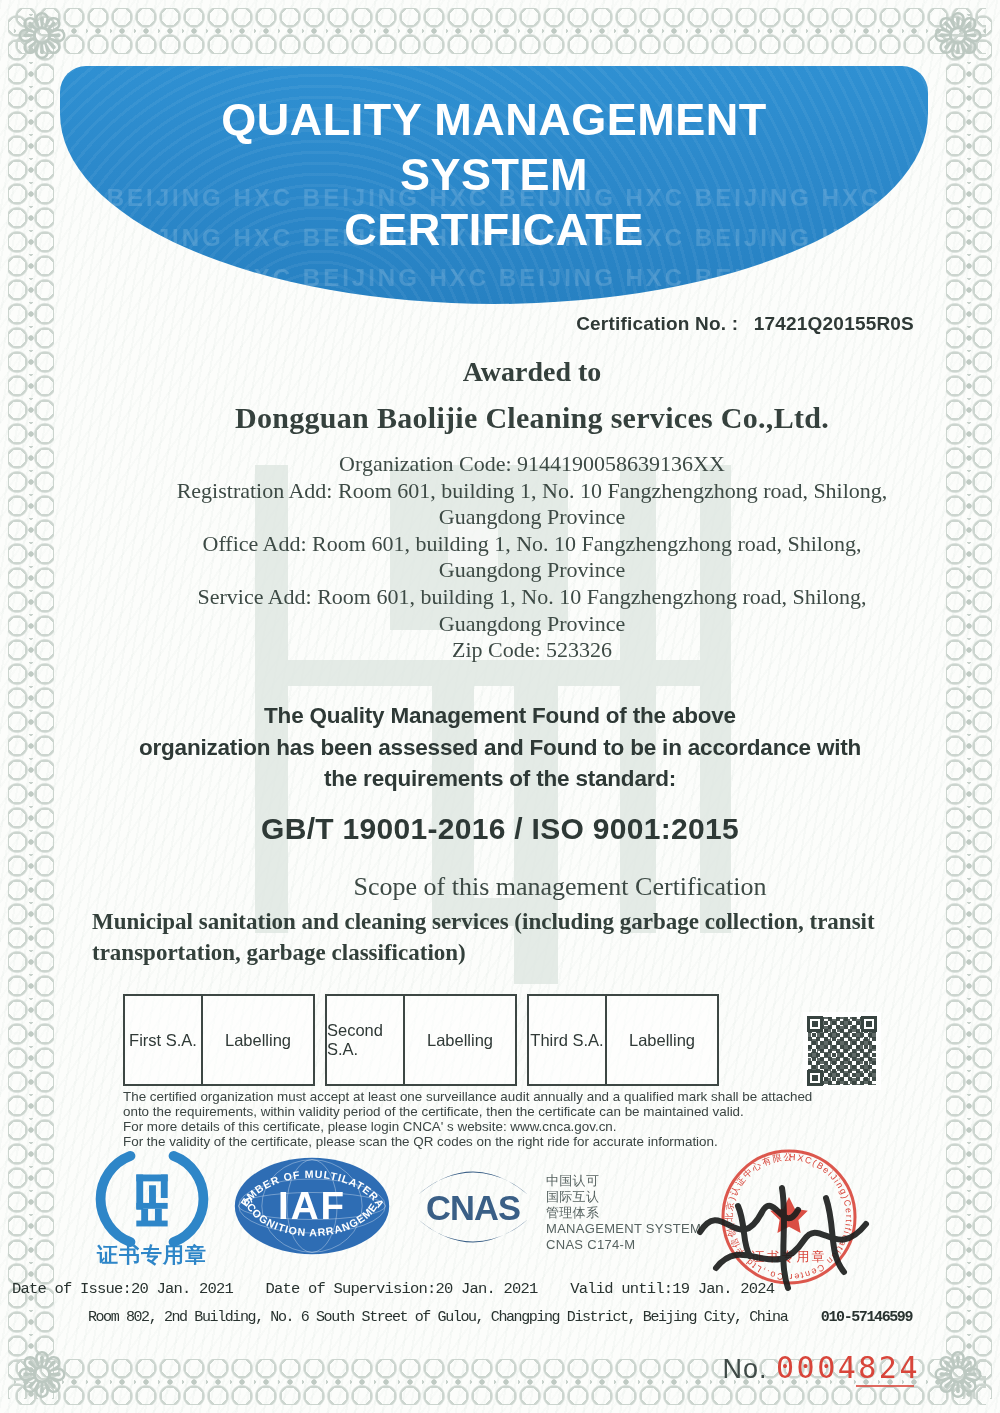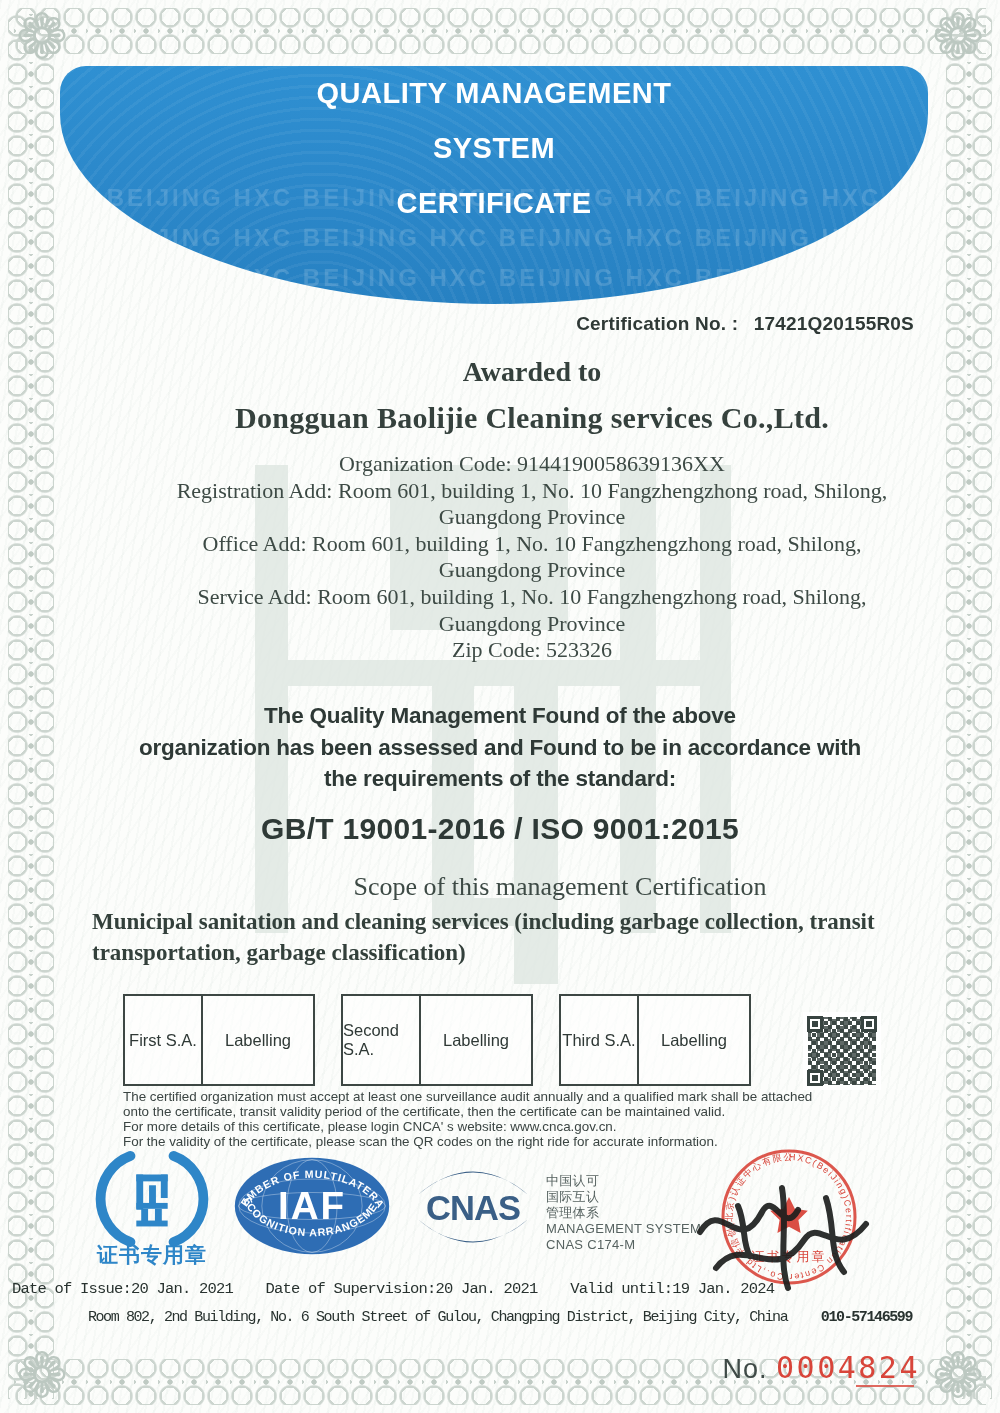--- a/index.html
+++ b/index.html
@@ -51,22 +51,22 @@
   }
   .banner::after{
     content:"";position:absolute;inset:0;
     background-image:repeating-radial-gradient(circle at 30% 120%, rgba(255,255,255,0.05) 0 3px, transparent 3px 11px);
   }
   .banner .wm-row{
     position:absolute;left:0;width:100%;text-align:center;white-space:nowrap;
     color:rgba(255,255,255,0.15);font-weight:bold;font-size:24px;letter-spacing:3px;
   }
   .banner-title{
-    position:relative;z-index:1;text-align:center;color:#ffffff;
-    font-size:29px;font-weight:700;line-height:55px;letter-spacing:0.5px;
+    position:relative;z-index:1;margin-top:26px;text-align:center;color:#ffffff;
+    font-size:45px;font-weight:700;line-height:55px;letter-spacing:0.5px;
   }
   
   .cert-no{
     position:absolute;top:313px;right:86px;z-index:2;
     font-size:19px;font-weight:700;color:#2f3936;letter-spacing:0.2px;
   }
   .serif{font-family:"Liberation Serif",serif;padding-left:32px;}
   .awarded-heading{
     position:absolute;top:356px;left:0;width:100%;text-align:center;z-index:2;
     font-size:28px;font-weight:700;color:#34403c;
@@ -89,21 +89,21 @@
   }
   .scope-heading{
     position:absolute;top:872px;left:0;width:100%;text-align:center;z-index:2;
     font-size:26px;color:#3d4a45;margin-left:28px;
   }
   .scope-text{
     position:absolute;top:906px;left:60px;width:880px;text-align:left;z-index:2;
     font-size:23px;font-weight:700;line-height:31px;color:#33403b;
   }
   
-  .audit-row{position:absolute;left:123px;top:994px;display:flex;gap:26px;z-index:2;}
+  .audit-row{position:absolute;left:123px;top:994px;display:flex;gap:10px;z-index:2;}
   .audit-box{display:flex;width:192px;height:92px;border:2px solid #3d4744;background:rgba(255,255,255,0.6);box-sizing:border-box;}
   .audit-cell{display:flex;align-items:center;justify-content:center;font-size:16.5px;color:#2f3936;}
   .audit-cell.c1{width:76px;border-right:2px solid #3d4744;}
   .audit-cell.c2{flex:1;}
   
   .qr{position:absolute;left:803px;top:1012px;width:78px;height:78px;background:#ffffff;z-index:2;}
   .qr-noise{
     position:absolute;inset:5px;
     background-image:
       repeating-conic-gradient(rgba(56,68,65,0.95) 0% 25%, transparent 0% 50%),
@@ -237,21 +237,21 @@
 
   <div class="qr">
     <div class="qr-noise"></div>
     <div class="finder tl"></div>
     <div class="finder tr"></div>
     <div class="finder bl"></div>
   </div>
 
   <div class="fine-print">
     <div>The certified organization must accept at least one surveillance audit annually and a qualified mark shall be attached</div>
-    <div>onto the certificate, transit validity period of the certificate, then the certificate can be maintained valid.</div>
+    <div>onto the requirements, within validity period of the certificate, then the certificate can be maintained valid.</div>
     <div>For more details of this certificate, please login CNCA' s website: www.cnca.gov.cn.</div>
     <div>For the validity of the certificate, please scan the QR codes on the right ride for accurate information.</div>
   </div>
 
   <svg class="logo" style="left:92px;top:1150px;" width="120" height="98" viewBox="0 0 120 100">
     <path d="M38,6 A47,47 0 0 0 38,94" stroke="#2e86c8" stroke-width="10" fill="none" stroke-linecap="round"></path>
     <path d="M82,6 A47,47 0 0 1 82,94" stroke="#2e86c8" stroke-width="10" fill="none" stroke-linecap="round"></path>
     <g fill="#2e86c8">
       <rect x="44" y="25" width="7" height="36"></rect>
       <rect x="44" y="25" width="32" height="7"></rect>

